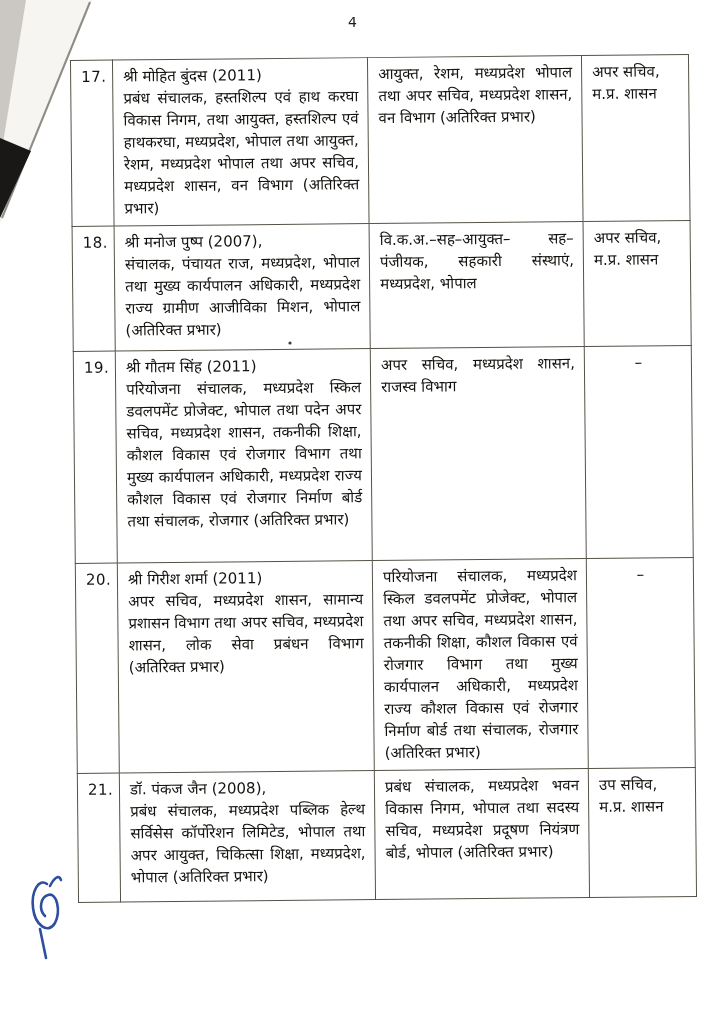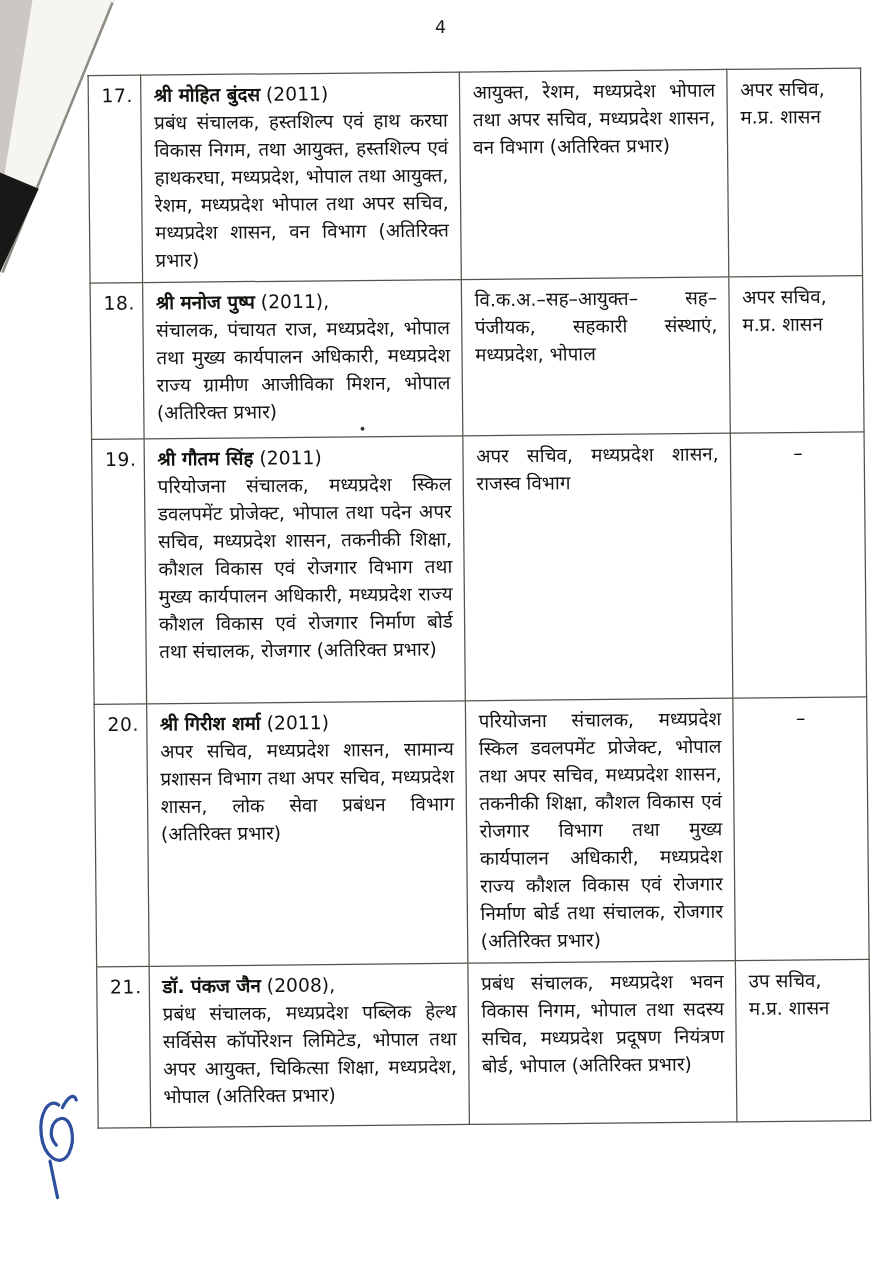--- a/index.html
+++ b/index.html
@@ -54,21 +54,21 @@
   }
   td.sr-cell {
     text-align: center;
     padding: 7px 2px 4px 2px;
     letter-spacing: 0.5px;
   }
   .name-line {
     text-align: left;
   }
   .name-line .nm {
-    font-weight: 700;
+    font-weight: 400;
   }
   .cell-body {
     text-align: justify;
   }
   td.rank-cell {
     padding-top: 7px;
   }
   td.rank-cell.dash {
     text-align: center;
   }
@@ -108,21 +108,21 @@
           </td>
           <td>
             <div class="cell-body">आयुक्त, रेशम, मध्यप्रदेश भोपाल तथा अपर सचिव, मध्यप्रदेश शासन, वन विभाग (अतिरिक्त प्रभार)</div>
           </td>
           <td class="rank-cell">अपर सचिव, म.प्र. शासन</td>
         </tr>
 
         <tr class="r2">
           <td class="sr-cell">18.</td>
           <td>
-            <div class="name-line"><span class="nm">श्री मनोज पुष्प</span><span> (2011),</span></div>
+            <div class="name-line"><span class="nm">श्री मनोज पुष्प</span><span> (2007),</span></div>
             <div class="cell-body">संचालक, पंचायत राज, मध्यप्रदेश, भोपाल तथा मुख्य कार्यपालन अधिकारी, मध्यप्रदेश राज्य ग्रामीण आजीविका मिशन, भोपाल (अतिरिक्त प्रभार)</div>
           </td>
           <td>
             <div class="cell-body">वि.क.अ.–सह–आयुक्त– सह–पंजीयक, सहकारी संस्थाएं, मध्यप्रदेश, भोपाल</div>
           </td>
           <td class="rank-cell">अपर सचिव, म.प्र. शासन</td>
         </tr>
 
         <tr class="r3">
           <td class="sr-cell">19.</td>

